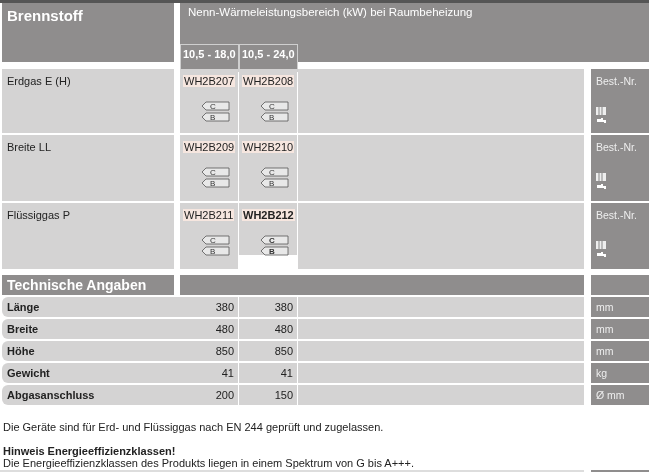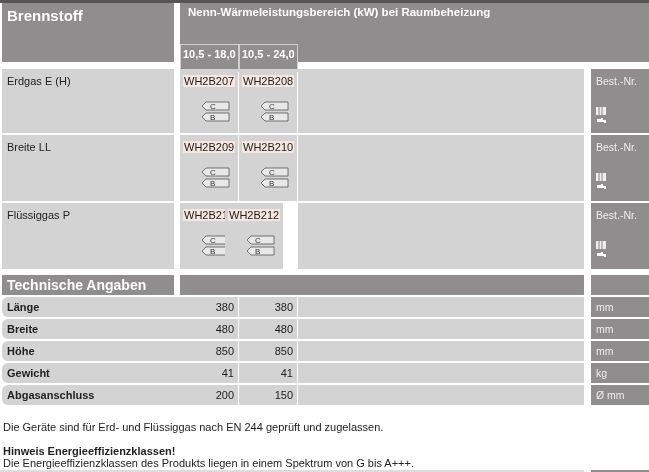--- a/index.html
+++ b/index.html
@@ -3,21 +3,21 @@
 <meta charset="utf-8">
 <style>
   html, body { margin:0; padding:0; background:#ffffff; }
   body { width:649px; height:472px; position:relative; overflow:hidden; font-family:"Liberation Sans", sans-serif; color:#222; }
   .abs { position:absolute; box-sizing:border-box; }
   .topbar { left:0; top:0; width:649px; height:3px; background:#555; }
   .hdr { background:#8f8d8d; color:#fff; }
   .hdr-brenn { left:2px; top:3px; width:172px; height:59px; }
   .hdr-brenn span { position:absolute; left:5px; top:4px; font-size:15px; font-weight:bold; }
   .hdr-nenn { left:180px; top:3px; width:469px; height:59px; }
-  .hdr-nenn .title { position:absolute; left:8px; top:3px; font-size:11.5px; font-weight:bold; }
+  .hdr-nenn .title { position:absolute; left:8px; top:3px; font-size:11.5px; font-weight:normal; }
   .range { top:44px; height:28px; font-size:11px; font-weight:bold; color:#fff; background:#8f8d8d; border:1px solid #cfcfcf; border-bottom:none; padding:3px 0 0 2px; }
   .range1 { left:180px; width:59px; }
   .range2 { left:239px; width:59px; }
   .cell { background:#d4d3d3; }
   .fuel-label { left:2px; width:172px; font-size:11px; padding:6px 0 0 5px; }
   .prod { font-size:11px; padding:6px 0 0 3px; }
   .prod span.code { background:#f6e6df; padding:0 1px; }
   .empty { background:#d4d3d3; }
   .side { background:#8f8d8d; color:#eee; font-size:10.5px; padding:6px 0 0 5px; }
   .label-energy { position:absolute; width:28px; height:10px; }
@@ -144,21 +144,21 @@
         <text x="8" y="8" font-size="8" font-family="Liberation Sans, sans-serif" fill="#333">C</text>
       </svg>
   </div>
   <div class="label-energy" style="left:22px;top:43px;">
     <svg width="28" height="10">
         <polygon points="4,1 27,1 27,9 4,9 0,5" fill="#e8e8e8" stroke="#555" stroke-width="0.8"></polygon>
         <text x="8" y="8" font-size="8" font-family="Liberation Sans, sans-serif" fill="#333">B</text>
       </svg>
   </div>
 </div>
-<div class="abs cell prod" style="left:225px;top:203px;width:58px;height:66px;">
+<div class="abs cell prod" style="left:239px;top:203px;width:58px;height:52px;font-weight:bold;">
   <span class="code">WH2B212</span>
   <div class="label-energy" style="left:22px;top:32px;">
     <svg width="28" height="10">
         <polygon points="4,1 27,1 27,9 4,9 0,5" fill="#e8e8e8" stroke="#555" stroke-width="0.8"></polygon>
         <text x="8" y="8" font-size="8" font-family="Liberation Sans, sans-serif" fill="#333">C</text>
       </svg>
   </div>
   <div class="label-energy" style="left:22px;top:43px;">
     <svg width="28" height="10">
         <polygon points="4,1 27,1 27,9 4,9 0,5" fill="#e8e8e8" stroke="#555" stroke-width="0.8"></polygon>

